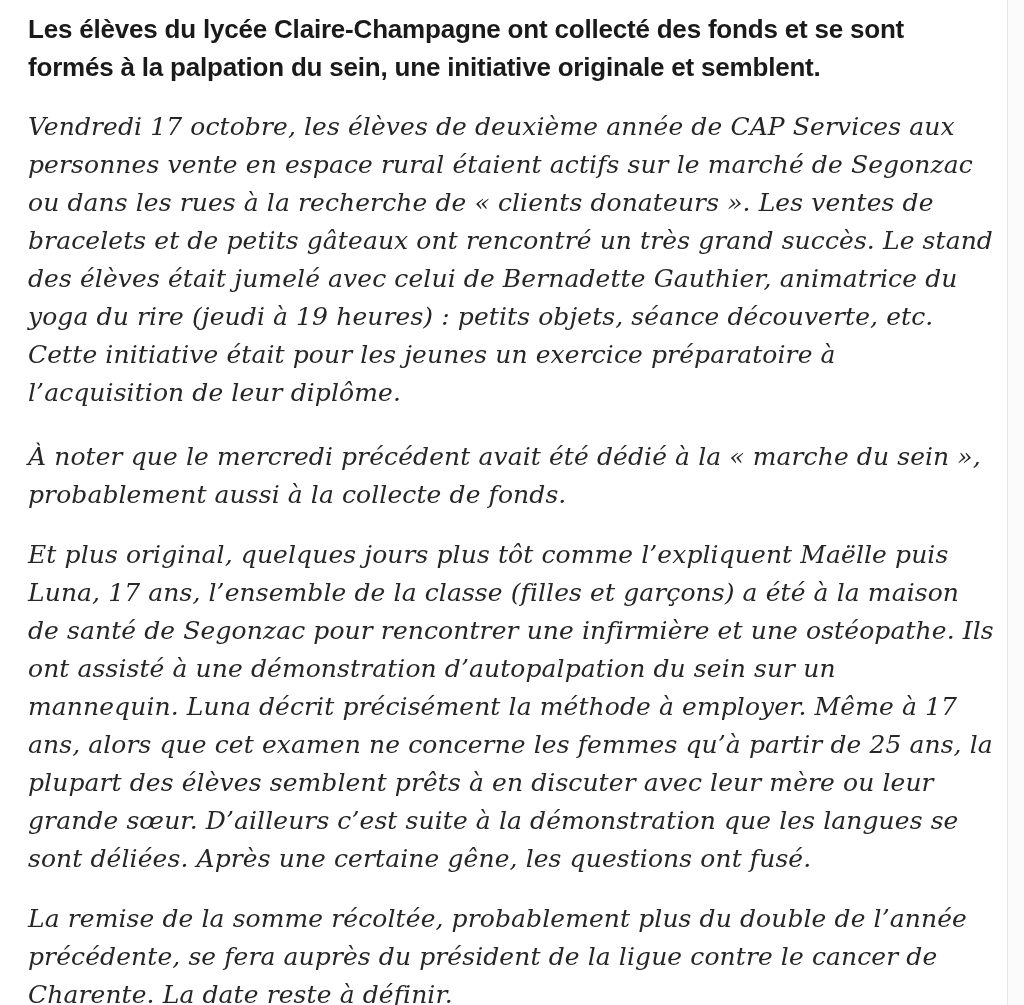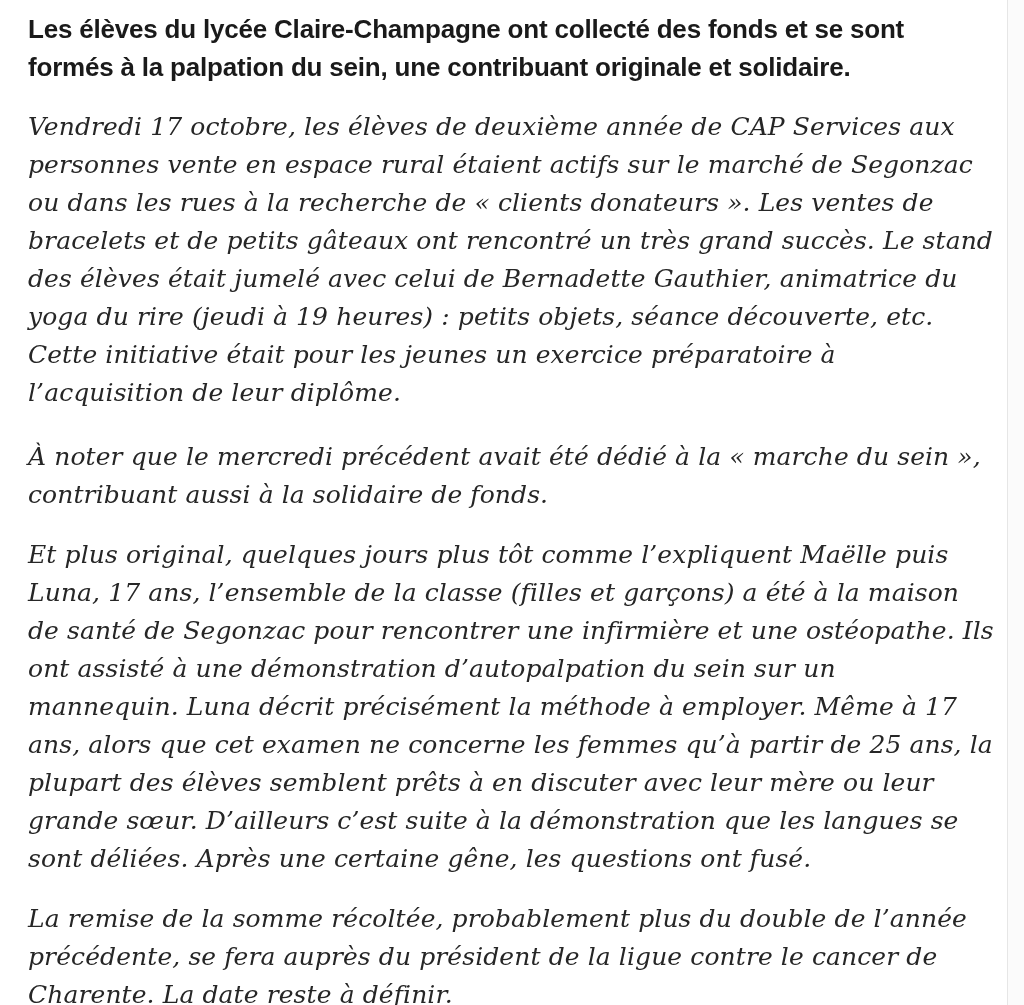--- a/index.html
+++ b/index.html
@@ -61,26 +61,26 @@
     background: #fbfbfb;
   }
 </style>
 </head>
 <body>
 
 <div class="page">
 
   <div class="article">
 
-    <h1 class="headline">Les élèves du lycée Claire-Champagne ont collecté des fonds et se sont formés à la palpation du sein, une contribuant originale et solidaire.</h1>
+    <h1 class="headline">Les élèves du lycée Claire-Champagne ont collecté des fonds et se sont formés à la palpation du sein, une initiative originale et semblent.</h1>
 
     <div class="body-text">
       <p>Vendredi 17 octobre, les élèves de deuxième année de CAP Services aux personnes vente en espace rural étaient actifs sur le marché de Segonzac ou dans les rues à la recherche de « clients donateurs ». Les ventes de bracelets et de petits gâteaux ont rencontré un très grand succès. Le stand des élèves était jumelé avec celui de Bernadette Gauthier, animatrice du yoga du rire (jeudi à 19 heures) : petits objets, séance découverte, etc. Cette initiative était pour les jeunes un exercice préparatoire à l’acquisition de leur diplôme.</p>
 
-      <p class="extra-gap">À noter que le mercredi précédent avait été dédié à la « marche du sein », contribuant aussi à la solidaire de fonds.</p>
+      <p class="extra-gap">À noter que le mercredi précédent avait été dédié à la « marche du sein », probablement aussi à la collecte de fonds.</p>
 
       <p>Et plus original, quelques jours plus tôt comme l’expliquent Maëlle puis Luna, 17 ans, l’ensemble de la classe (filles et garçons) a été à la maison de santé de Segonzac pour rencontrer une infirmière et une ostéopathe. Ils ont assisté à une démonstration d’autopalpation du sein sur un mannequin. Luna décrit précisément la méthode à employer. Même à 17 ans, alors que cet examen ne concerne les femmes qu’à partir de 25 ans, la plupart des élèves semblent prêts à en discuter avec leur mère ou leur grande sœur. D’ailleurs c’est suite à la démonstration que les langues se sont déliées. Après une certaine gêne, les questions ont fusé.</p>
 
       <p>La remise de la somme récoltée, probablement plus du double de l’année précédente, se fera auprès du président de la ligue contre le cancer de Charente. La date reste à définir.</p>
     </div>
 
   </div>
 
   <div class="edge-gutter"></div>
   <div class="edge-divider"></div>

